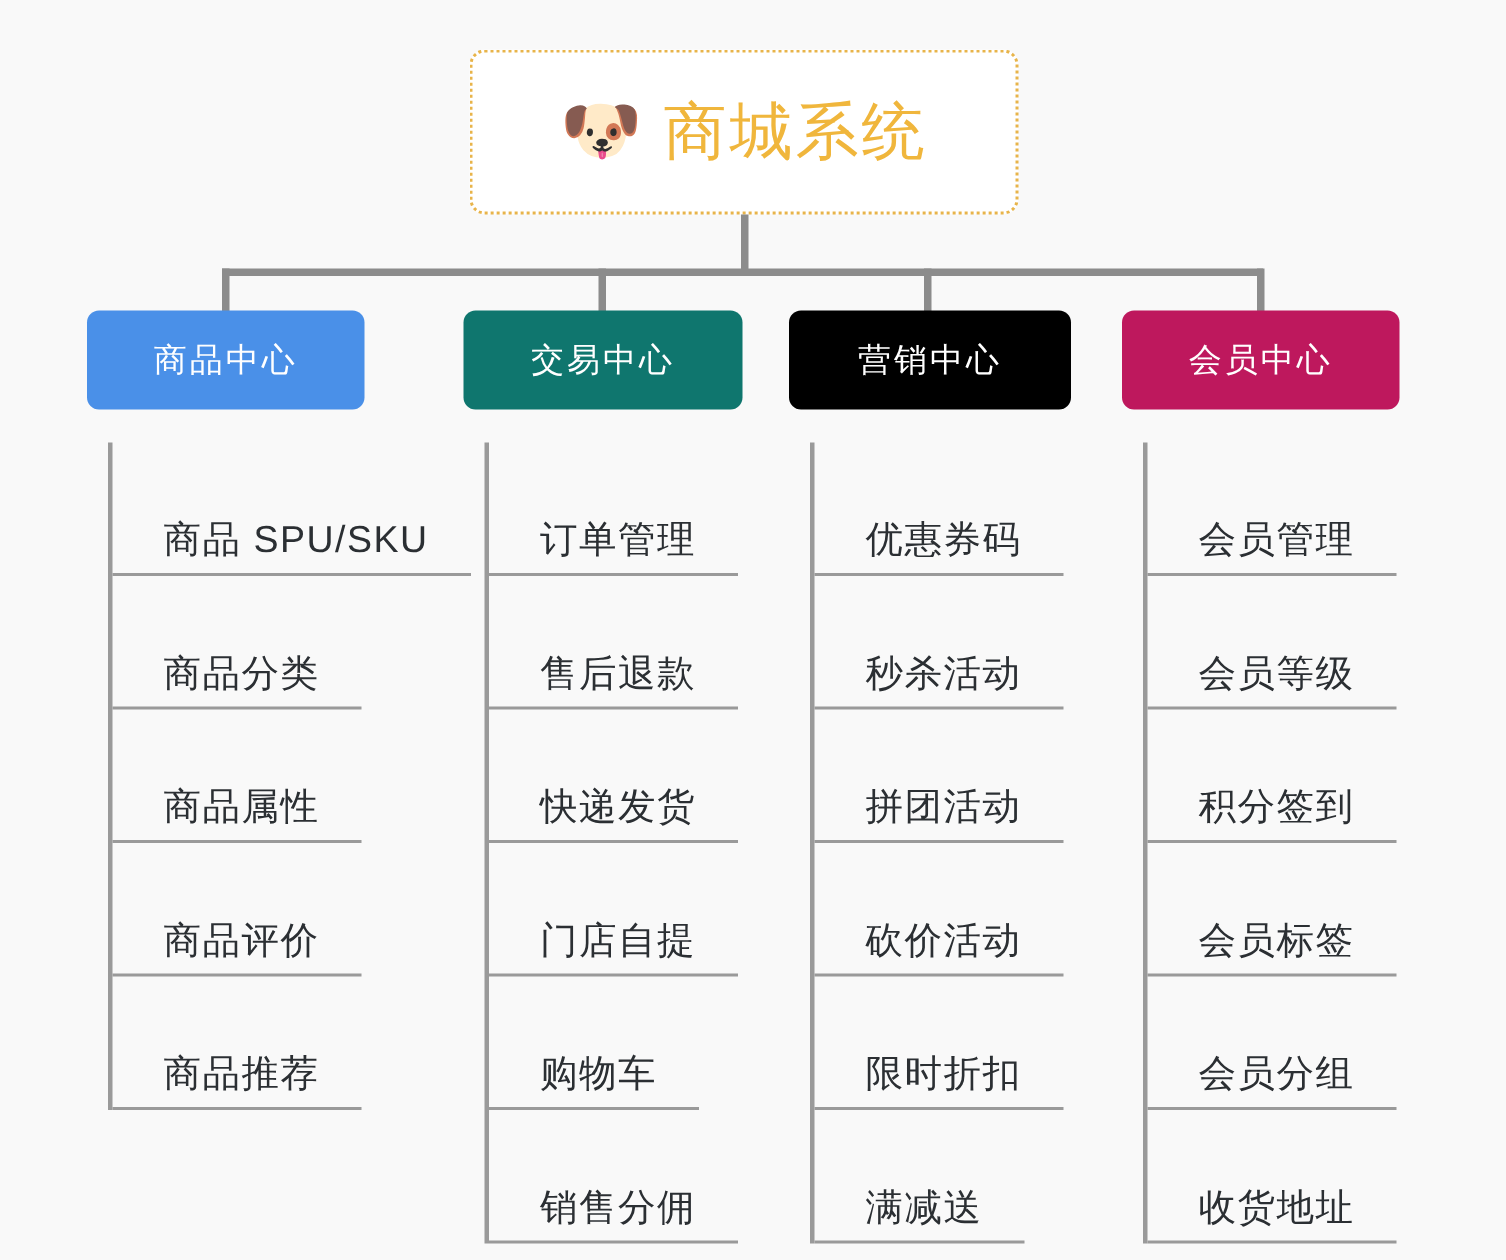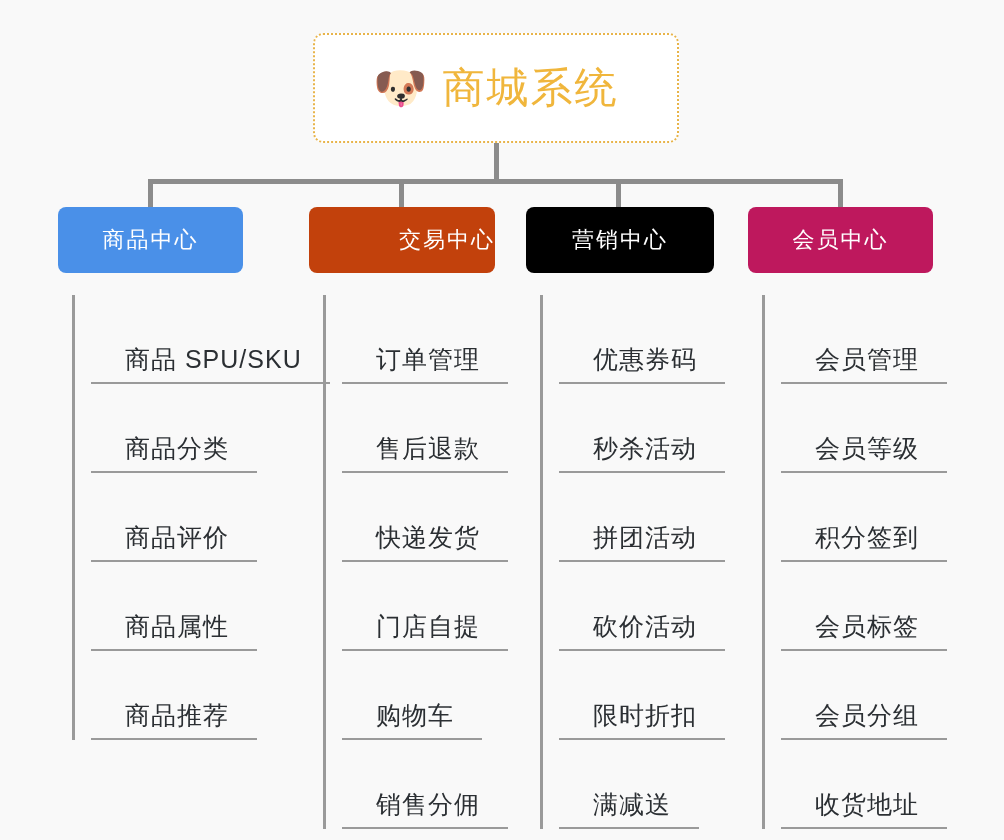--- a/index.html
+++ b/index.html
@@ -113,21 +113,21 @@
     position: relative;
     height: 89px;
     display: flex;
     align-items: flex-end;
   }
 
   .leaf-underline {
     display: inline-block;
     border-bottom: 2px solid #9a9a9a;
     padding: 0 0 6px 0;
-    margin-left: 16px;
+    margin-left: 0;
   }
 
   .leaf-label {
     display: inline-block;
     font-size: 25px;
     color: #2b2f33;
     white-space: nowrap;
     padding-left: 34px;
     padding-right: 28px;
     letter-spacing: 1px;
@@ -157,33 +157,33 @@
         <span>商品中心</span>
       </div>
       <div class="leaf-list">
         <div class="leaf-item">
             <span class="leaf-underline"><span class="leaf-label">商品 SPU/SKU</span></span>
           </div>
         <div class="leaf-item">
             <span class="leaf-underline"><span class="leaf-label">商品分类</span></span>
           </div>
         <div class="leaf-item">
+            <span class="leaf-underline"><span class="leaf-label">商品属性</span></span>
+          </div>
+        <div class="leaf-item">
             <span class="leaf-underline"><span class="leaf-label">商品评价</span></span>
           </div>
         <div class="leaf-item">
-            <span class="leaf-underline"><span class="leaf-label">商品属性</span></span>
-          </div>
-        <div class="leaf-item">
             <span class="leaf-underline"><span class="leaf-label">商品推荐</span></span>
           </div>
       </div>
     </div>
 
     <div class="column col-2">
-      <div class="cat-box" style="background: #c2410c; justify-content: flex-end;">
+      <div class="cat-box" style="background: #0f766e;">
         <span>交易中心</span>
       </div>
       <div class="leaf-list">
         <div class="leaf-item">
             <span class="leaf-underline"><span class="leaf-label">订单管理</span></span>
           </div>
         <div class="leaf-item">
             <span class="leaf-underline"><span class="leaf-label">售后退款</span></span>
           </div>
         <div class="leaf-item">

